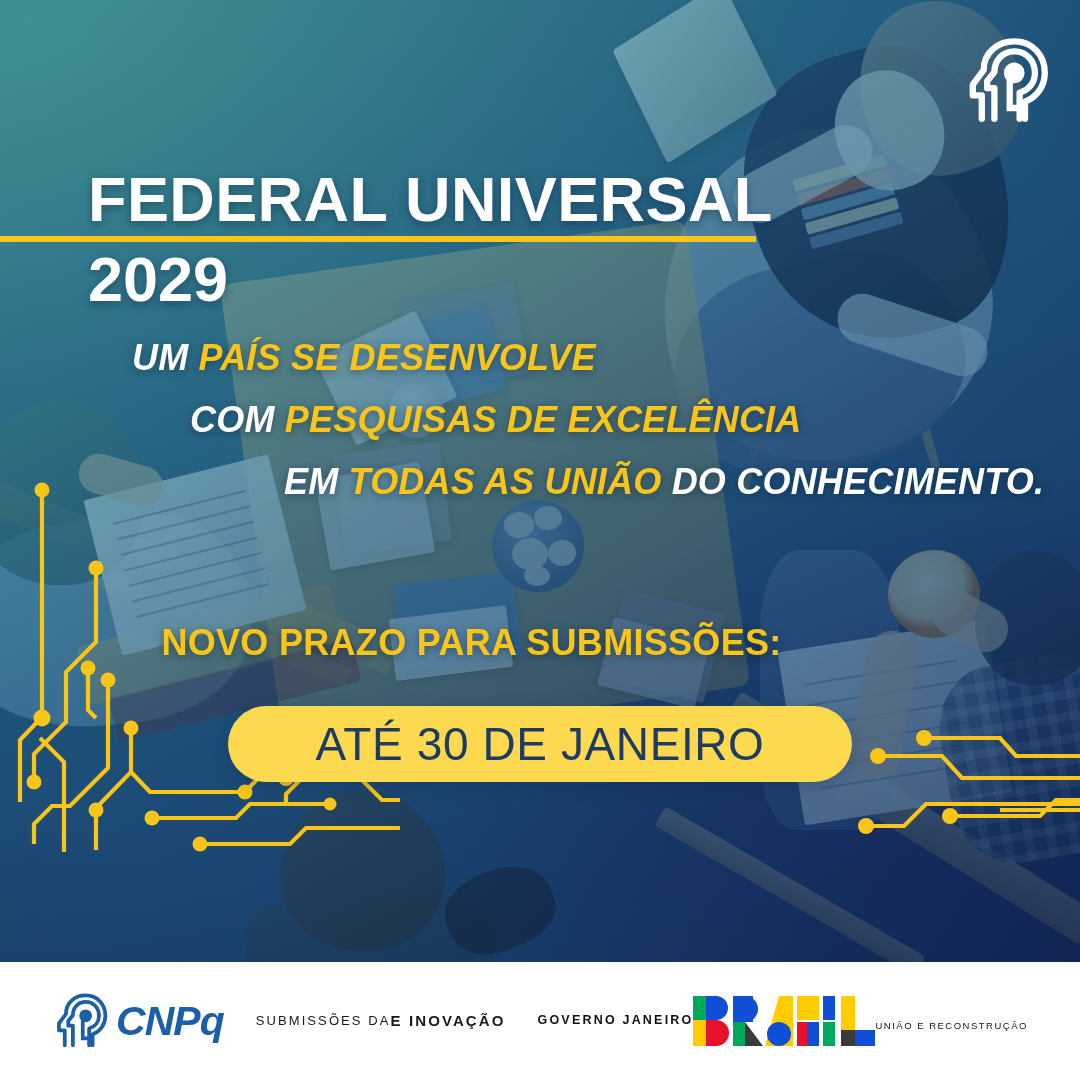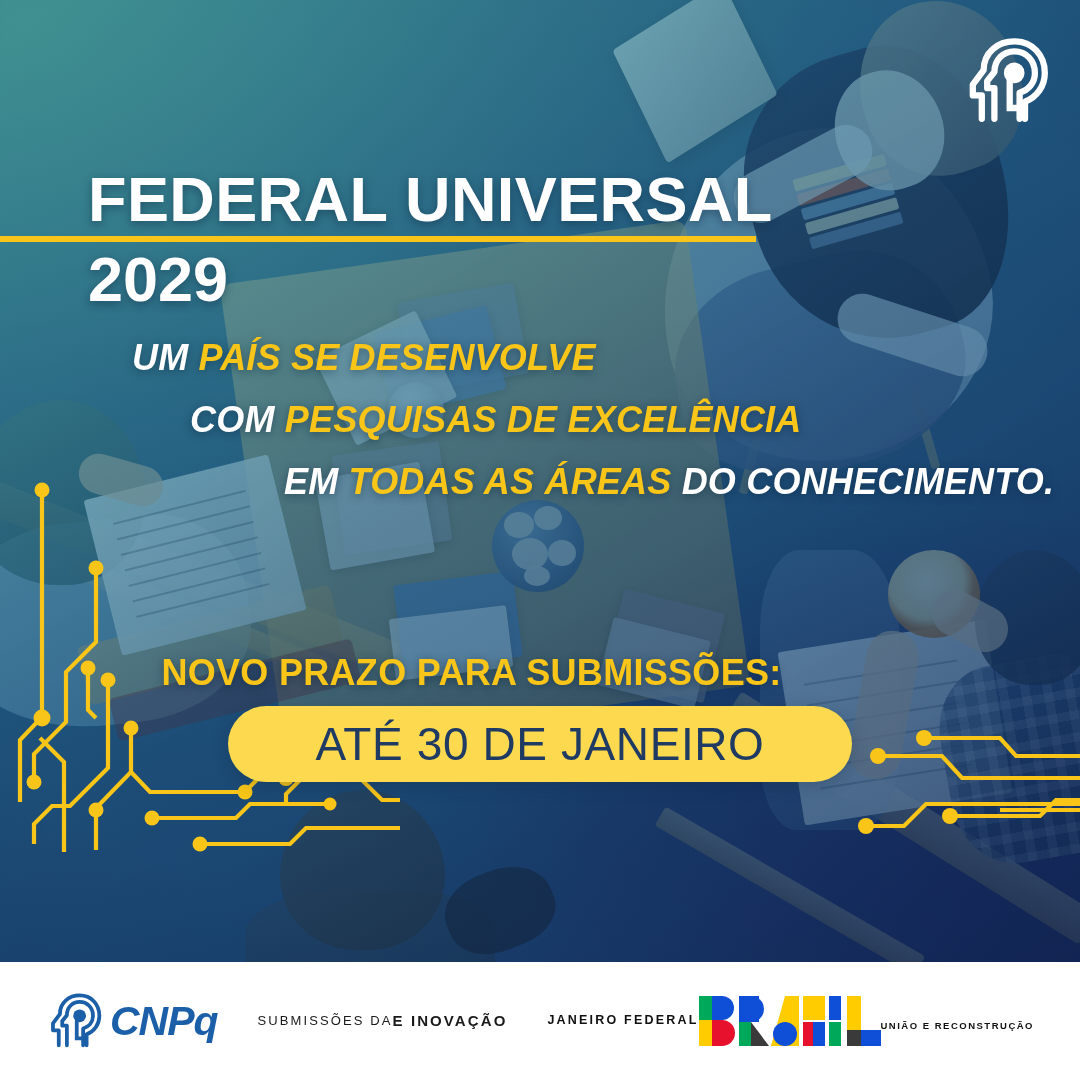--- a/index.html
+++ b/index.html
@@ -262,21 +262,21 @@
     color:#ffffff;
     text-shadow:0 2px 8px rgba(10,35,60,.5);
     line-height:1.0; white-space:nowrap;
   }
   .tag-line.l1 { padding-left:124px; margin-bottom:26px; }
   .tag-line.l2 { padding-left:182px; margin-bottom:26px; }
   .tag-line.l3 { padding-left:276px; }
   .hi { color:#F9C518; }
 
   .deadline-label {
-    position:absolute; left:0; top:652px; width:921px;
+    position:absolute; left:0; top:622px; width:921px;
     text-align:center;
     color:#F9C518; font-size:36px; font-weight:700;
     letter-spacing:.3px;
     text-shadow:0 2px 8px rgba(10,35,60,.5);
     padding-left:22px;
   }
   .pill {
     position:absolute; left:228px; top:706px;
     width:624px; height:76px;
     background:#FCD94E;
@@ -286,21 +286,21 @@
   }
   .pill span {
     color:#1F3A63; font-size:46px; font-weight:400; letter-spacing:.6px;
   }
 
   
   .footer {
     position:absolute; left:0; bottom:0; width:1080px; height:118px;
     background:#ffffff;
     display:flex; align-items:center; justify-content:center;
-    gap:40px;
+    gap:32px;
   }
   .f-item { display:flex; align-items:center; }
   .cnpq-logo { display:flex; align-items:center; gap:6px; }
   .cnpq-word {
     font-size:41px; font-weight:700; font-style:italic;
     color:#1B5FA8; letter-spacing:-1px;
   }
   .ministry {
     text-align:right; color:#1a1a1a;
     line-height:1.32; letter-spacing:2.1px;
@@ -308,21 +308,21 @@
   .ministry .m1 { font-size:13px; font-weight:400; }
   .ministry .m2 { font-size:15px; font-weight:700; }
   .ministry .m3 { font-size:15px; font-weight:700;text-align:right; }
 
   .gov { text-align:center; }
   .gov-top {
     font-size:12.5px; font-weight:700; letter-spacing:2.2px;
     color:#111; margin-bottom:3px;
   }
   .gov-bottom {
-    font-size:9.5px; font-weight:700; letter-spacing:1.5px;
+    font-size:9.5px; font-weight:400; letter-spacing:1.5px;
     color:#111; margin-top:8px;
   }
 </style>
 </head>
 <body>
 
 <div id="poster">
 
   <div class="art">
     <div class="art-base"></div>
@@ -477,21 +477,21 @@
       <path d="M53 50 L53 80 L64 80" stroke="#ffffff" stroke-width="7" fill="none" stroke-linecap="round"></path>
     </svg>
 
     <div class="headline">FEDERAL UNIVERSAL</div>
     <div class="rule"></div>
     <div class="headline-year">2029</div>
 
     <div class="tagline">
       <div class="tag-line l1"><span>UM </span><span class="hi">PAÍS SE DESENVOLVE</span></div>
       <div class="tag-line l2"><span>COM </span><span class="hi">PESQUISAS DE EXCELÊNCIA</span></div>
-      <div class="tag-line l3"><span>EM </span><span class="hi">TODAS AS ÁREAS</span><span> DO CONHECIMENTO.</span></div>
+      <div class="tag-line l3"><span>EM </span><span class="hi">TODAS AS UNIÃO</span><span> DO CONHECIMENTO.</span></div>
     </div>
 
     <div class="deadline-label">NOVO PRAZO PARA SUBMISSÕES:</div>
 
     <div class="pill">
       <span>ATÉ 30 DE JANEIRO</span>
     </div>
   </div>
 
   <div class="footer">
@@ -509,21 +509,21 @@
       </svg>
       <span class="cnpq-word">CNPq</span>
     </div>
 
     <div class="f-item ministry">
       <div class="m1">SUBMISSÕES DA</div>
       <div class="m3">E INOVAÇÃO</div>
     </div>
 
     <div class="f-item gov">
-      <div class="gov-top">JANEIRO FEDERAL</div>
+      <div class="gov-top">GOVERNO JANEIRO</div>
 
       <svg width="182" height="50" viewBox="0 0 182 50">
 
         <rect x="0" y="0" width="13" height="24" fill="#00A859"></rect>
         <rect x="0" y="24" width="13" height="26" fill="#FFCC00"></rect>
         <rect x="13" y="0" width="10" height="24" fill="#0F4FD8"></rect>
         <path d="M23 0 a12 12 0 0 1 0 24 L13 24 Z" fill="#0F4FD8"></path>
         <path d="M23 24 a13 13 0 0 1 0 26 L13 50 Z" fill="#E8112D"></path>
         <rect x="13" y="24" width="10" height="26" fill="#E8112D"></rect>
 

